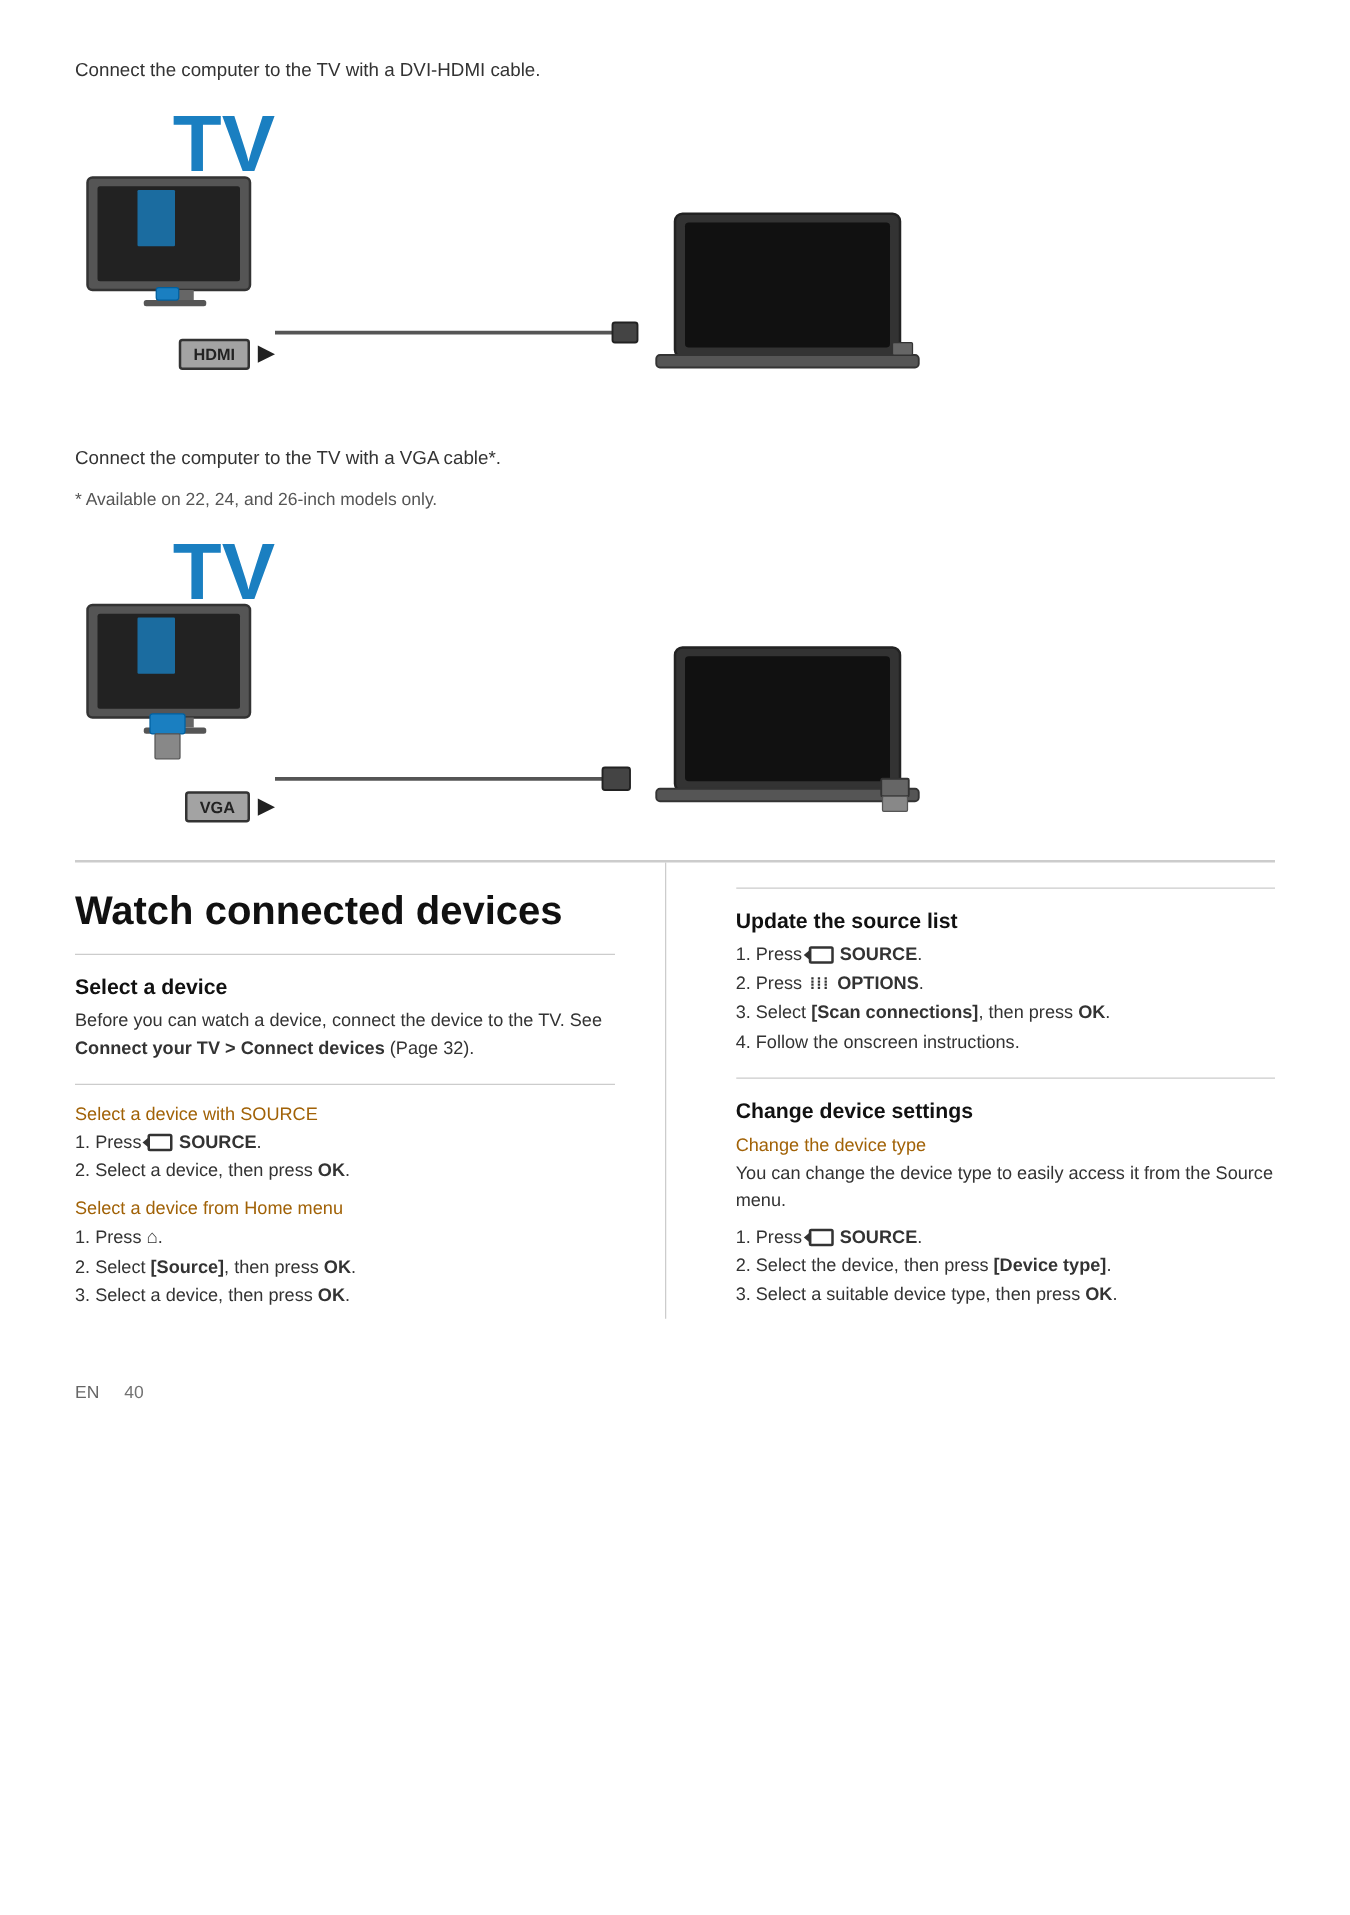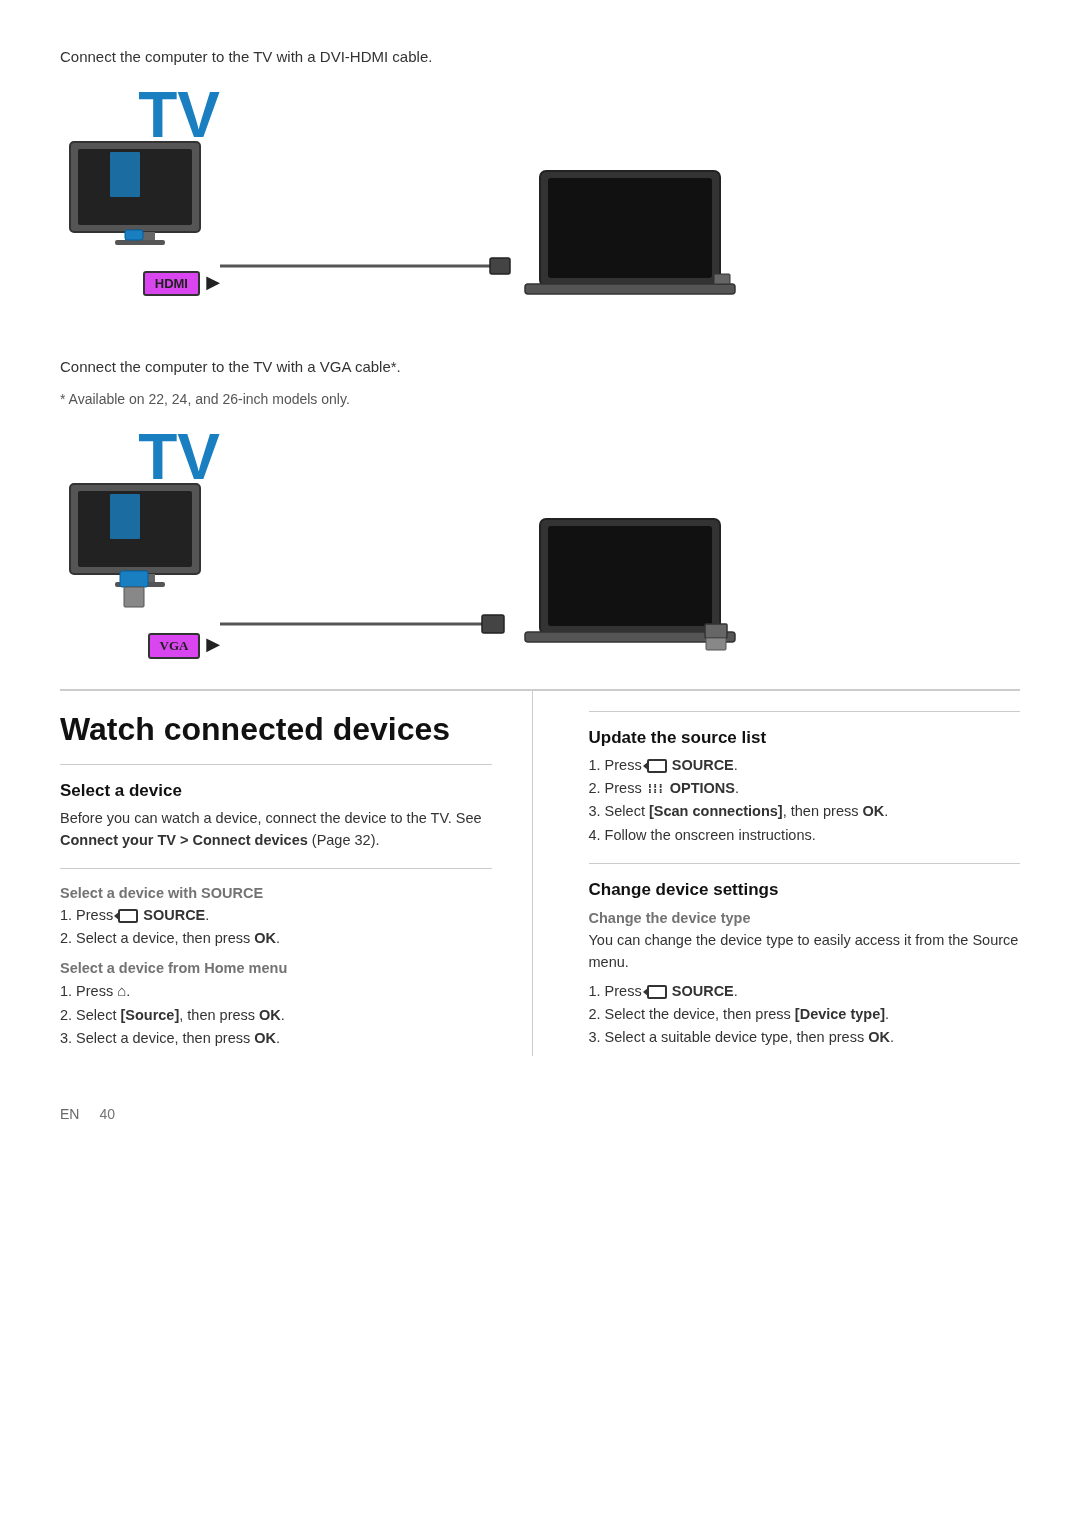--- a/index.html
+++ b/index.html
@@ -21,21 +21,21 @@
     }
 
     .connector-box {
       border: 2px solid #333;
       border-radius: 3px;
       padding: 3px 10px;
       font-size: 13px;
       font-weight: bold;
       display: inline-block;
       margin-top: 4px;
-      background: #d946ef;
+      background: #a3a3a3;
     }
 
     .section-gap {
       height: 32px;
     }
 
     .vga-note {
       font-size: 15px;
       color: #333;
       margin-bottom: 4px;
@@ -89,23 +89,23 @@
     }
 
     .body-text {
       font-size: 14.5px;
       color: #333;
       line-height: 1.55;
       margin-bottom: 6px;
     }
 
     .bold-label {
-      font-weight: bold;
+      font-weight: normal;
       font-size: 14.5px;
-      color: #737373;
+      color: #a16207;
       margin-top: 10px;
       margin-bottom: 3px;
     }
 
     .step-list {
       list-style: none;
       padding: 0;
       margin-bottom: 6px;
     }
 
@@ -249,21 +249,21 @@
     <svg width="160" height="150" viewBox="0 0 160 150">
       <rect x="10" y="5" width="130" height="90" rx="4" ry="4" fill="#555" stroke="#333" stroke-width="2"></rect>
       <rect x="18" y="12" width="114" height="76" rx="2" ry="2" fill="#222"></rect>
       <rect x="50" y="15" width="30" height="45" rx="1" fill="#1a7fc1" opacity="0.8"></rect>
       <rect x="65" y="95" width="30" height="8" fill="#666"></rect>
       <rect x="55" y="103" width="50" height="5" rx="2" fill="#555"></rect>
 
       <rect x="60" y="92" width="28" height="16" rx="2" fill="#1a7fc1" stroke="#0060a0" stroke-width="1"></rect>
       <rect x="64" y="108" width="20" height="20" rx="1" fill="#888" stroke="#555" stroke-width="1"></rect>
     </svg>
-    <div style="margin-top:0px; margin-left:0;font-family:Liberation Serif, serif;">
+    <div style="margin-top:0px; margin-left:0;">
       <span class="connector-box">VGA</span>
       <span style="font-size:18px; margin-left:2px;">▶</span>
     </div>
   </div>
 
   <svg width="300" height="70" viewBox="0 0 300 70">
     <line x1="0" y1="35" x2="275" y2="35" stroke="#555" stroke-width="3"></line>
     <rect x="262" y="26" width="22" height="18" rx="2" fill="#444" stroke="#222" stroke-width="1.5"></rect>
   </svg>
 

